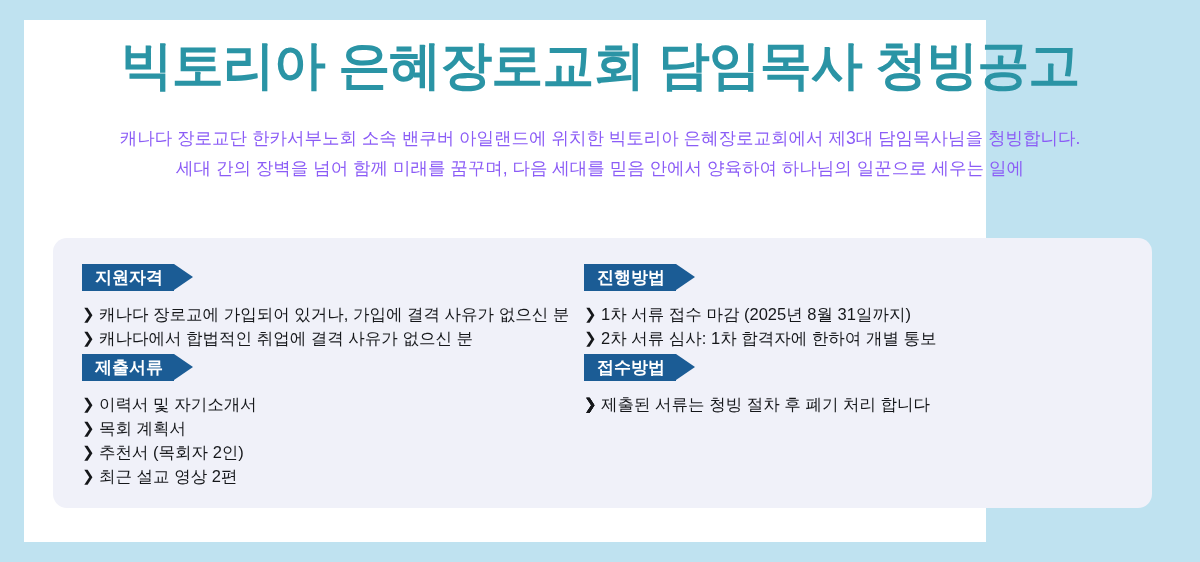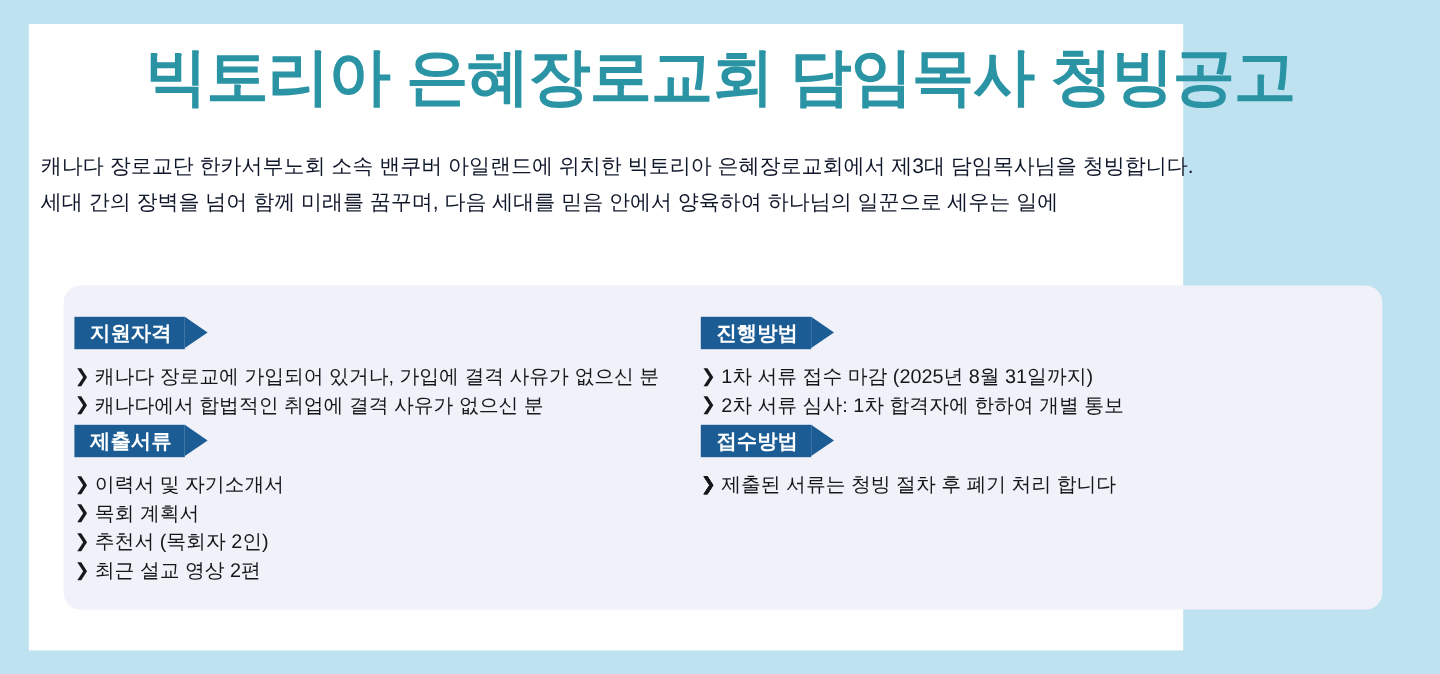--- a/index.html
+++ b/index.html
@@ -35,39 +35,40 @@
     letter-spacing: -1px;
     white-space: nowrap;
   }
 
   
   #intro {
     position: absolute;
     left: 10px;
     top: 103px;
     width: 1132px;
-    color: #0f172a;
+    text-align: center;
+    color: #8b5cf6;
     font-size: 17.5px;
     line-height: 30px;
   }
   #intro .line { display: block; white-space: nowrap; }
 
   
   #panel {
     position: absolute;
     left: 29px;
     top: 218px;
     width: 1099px;
     height: 270px;
     background: #f0f1f9;
     border-radius: 14px;
   }
 
   .col { position: absolute; top: 26px; }
-  #col-left  { left: 9px;  width: 500px; }
+  #col-left  { left: 29px;  width: 500px; }
   #col-right { left: 531px; width: 545px; }
 
   .section { margin-bottom: 4px; }
   .section.spaced { }
 
   
   .tag {
     position: relative;
     display: inline-block;
     height: 27px;

